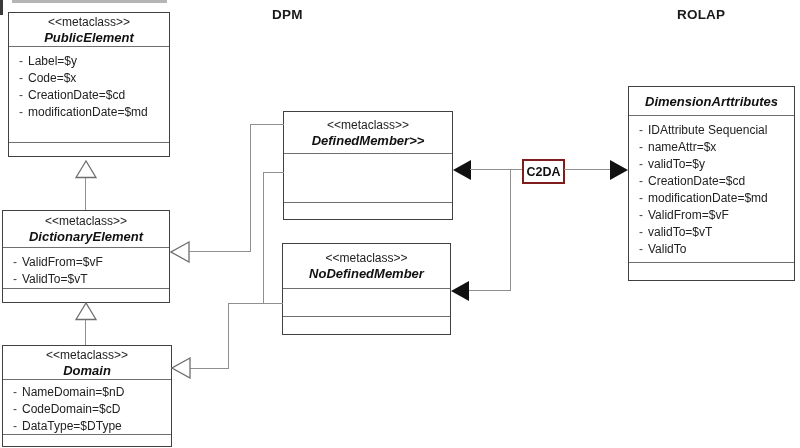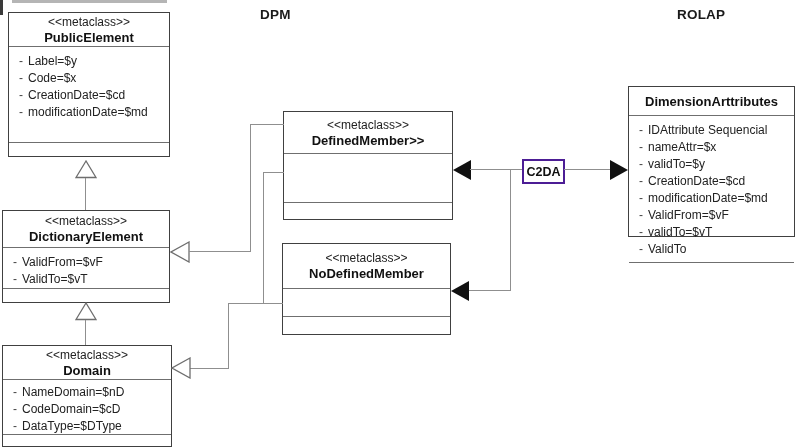--- a/index.html
+++ b/index.html
@@ -29,21 +29,21 @@
     display:flex;flex-direction:column;
   }
   .cmp-title{
     display:flex;flex-direction:column;
     align-items:center;justify-content:center;
     box-sizing:border-box;
     line-height:15px;
     flex:0 0 auto;
   }
   .stereotype{font-size:12px;color:#222;}
-  .class-name{font-size:13px;font-weight:700;color:#111;}
+  .class-name{font-size:13px;font-weight:700;color:#111;font-style:italic;}
   .cmp-attrs{
     border-top:1px solid #6f6f6f;
     box-sizing:border-box;
     padding-top:5px;
     flex:0 0 auto;
   }
   .attr-row{
     display:flex;align-items:center;
     font-size:12px;color:#222;
     height:17px;
@@ -60,38 +60,38 @@
   }
   
   .seg{position:absolute;background:#8f8f8f;}
   .seg.h{height:1px;}
   .seg.v{width:1px;}
   .arrowhead{position:absolute;display:block;}
   
   .connector-label{
     position:absolute;
     box-sizing:border-box;
-    border:2px solid #4c1d95;
+    border:2px solid #7f1d1d;
     background:#ffffff;
     display:flex;align-items:center;justify-content:center;
     font-size:12.5px;font-weight:700;color:#111;
   }
   
   .artifact-v{position:absolute;left:0;top:0;width:3px;height:15px;background:#3a3a3a;}
   .artifact-h{position:absolute;left:12px;top:0;width:155px;height:3px;background:#b5b5b5;}
 </style>
 </head>
 <body>
 
 <div class="canvas">
 
   <div class="artifact-v"></div>
   <div class="artifact-h"></div>
 
-  <div class="region-label" style="left:260px;top:7px;">DPM</div>
+  <div class="region-label" style="left:272px;top:7px;">DPM</div>
   <div class="region-label" style="left:677px;top:7px;">ROLAP</div>
 
   <div class="uml-class" style="left:8px;top:12px;width:162px;height:145px;">
     <div class="cmp-title" style="height:33px;">
       <div class="stereotype">&lt;&lt;metaclass&gt;&gt;</div>
       <div class="class-name">PublicElement</div>
     </div>
     <div class="cmp-attrs" style="height:96px;">
       <div class="attr-row">
         <span class="attr-marker">-</span>
@@ -164,21 +164,21 @@
 
   <div class="uml-class" style="left:282px;top:243px;width:169px;height:92px;">
     <div class="cmp-title" style="height:44px;">
       <div class="stereotype">&lt;&lt;metaclass&gt;&gt;</div>
       <div class="class-name">NoDefinedMember</div>
     </div>
     <div class="cmp-attrs" style="height:28px;padding-top:0;"></div>
     <div class="cmp-empty"></div>
   </div>
 
-  <div class="uml-class" style="left:628px;top:86px;width:167px;height:151px;">
+  <div class="uml-class" style="left:628px;top:86px;width:167px;height:195px;justify-content:center;">
     <div class="cmp-title" style="height:28px;">
       <div class="class-name">DimensionArttributes</div>
     </div>
     <div class="cmp-attrs" style="height:147px;">
       <div class="attr-row">
         <span class="attr-marker">-</span>
         <span class="attr-text">IDAttribute Sequencial</span>
       </div>
       <div class="attr-row">
         <span class="attr-marker">-</span>

